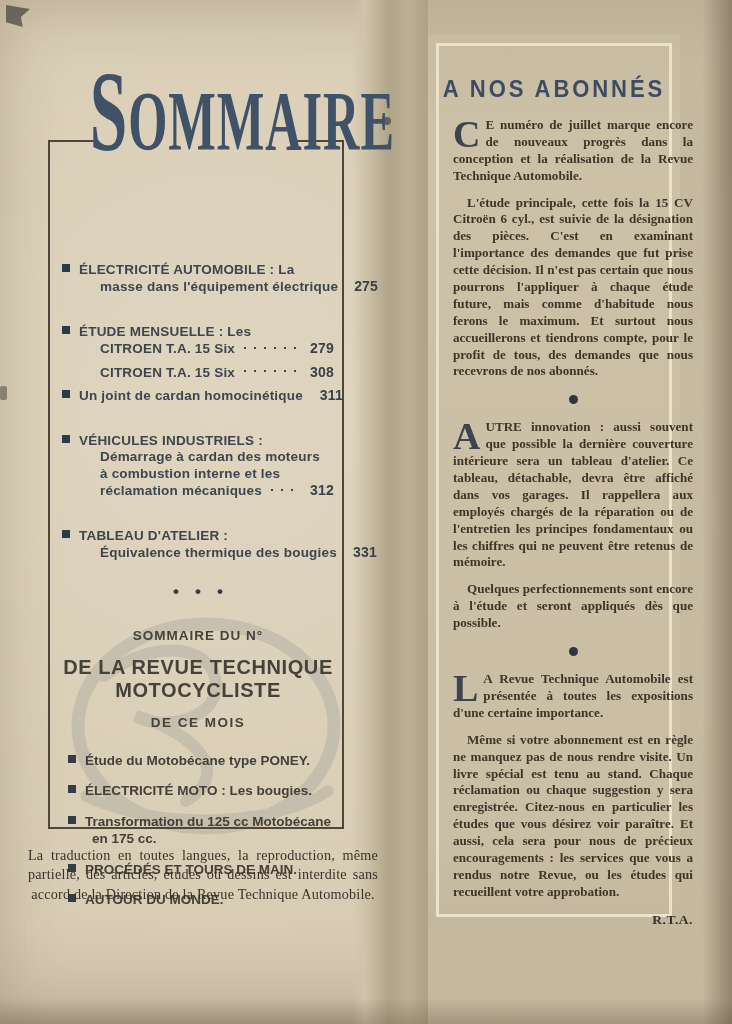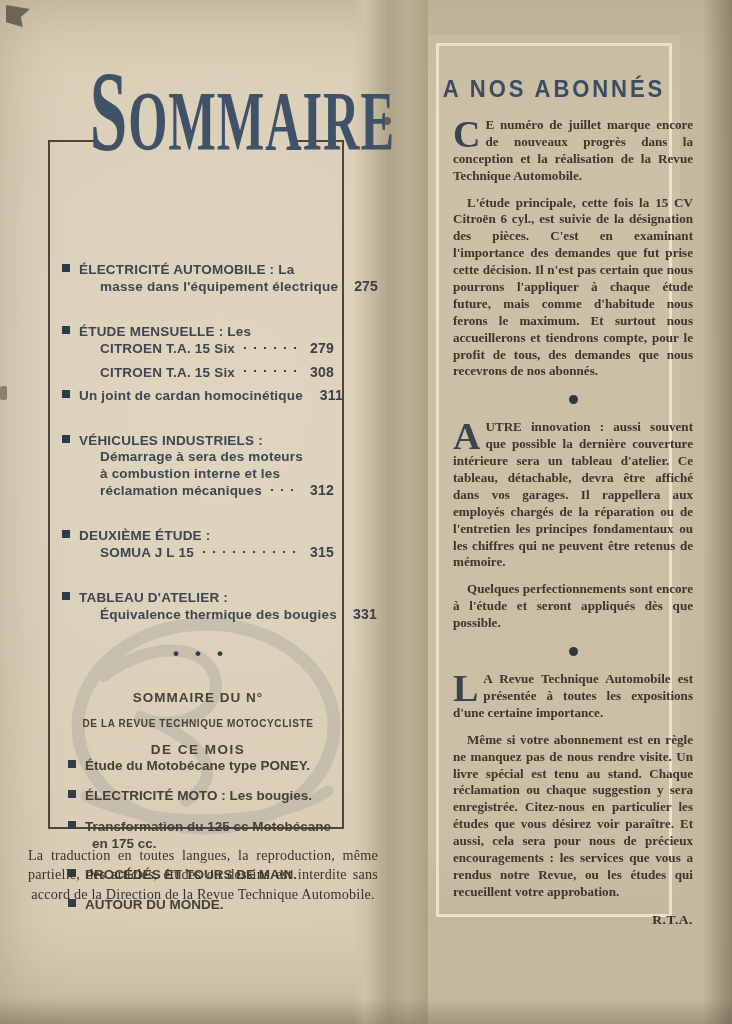--- a/index.html
+++ b/index.html
@@ -49,24 +49,24 @@
   .leader .txt{white-space:nowrap;}
   .fill{flex:1;height:.9em;margin:0 5px;
     background-image:radial-gradient(circle,#4a4336 1.1px,rgba(0,0,0,0) 1.3px);
     background-size:10px 10px;background-position:0 72%;background-repeat:repeat-x;}
   .pg{min-width:30px;text-align:right;font-size:14px;color:#3a4049;}
 
   .dots-sep{margin:20px 0 0;text-align:center;color:#2e3c50;font-size:17px;letter-spacing:16px;font-weight:bold;text-indent:16px;}
 
   .moto-header{margin-top:26px;text-align:center;color:#45423a;font-weight:bold;}
   .mh1{font-size:13.5px;letter-spacing:1px;}
-  .mh2{font-size:10px;letter-spacing:.6px;margin-top:13px;}
+  .mh2{font-size:20px;letter-spacing:.6px;margin-top:13px;}
   .mh3{font-size:13.5px;letter-spacing:1.5px;margin-top:13px;}
 
-  .moto-list{padding-left:6px;}
+  .moto-list{margin-top:22px;padding-left:6px;}
   .moto-item{margin-bottom:13px;color:#434037;font-weight:bold;font-size:13.5px;line-height:1.3;
     padding-left:24px;text-indent:-24px;}
   .moto-item .sq{background:#333c48;}
 
   .watermark{position:absolute;left:66px;top:616px;z-index:0;opacity:.5;}
 
   .footer-note{position:absolute;left:28px;top:846px;width:350px;z-index:2;
     font-family:"Liberation Serif",serif;font-weight:normal;font-size:14.2px;line-height:1.36;
     color:#3a322a;text-align:justify;text-align-last:center;letter-spacing:.2px;}
 
@@ -141,37 +141,29 @@
     <div class="toc-item">
       <div class="leader">
           <span class="txt"><span class="sq"></span><span>Un joint de cardan homocinétique</span></span>
           <span class="fill"></span>
           <span class="pg">311</span>
         </div>
     </div>
 
     <div class="toc-item">
       <div class="toc-l1"><span class="sq"></span><span>VÉHICULES INDUSTRIELS :</span></div>
-      <div class="toc-sub">Démarrage à sera des moteurs</div>
+      <div class="toc-sub">Démarrage à cardan des moteurs</div>
       <div class="toc-sub">à combustion interne et les</div>
       <div class="toc-sub leader">
           <span class="txt">réclamation mécaniques</span>
           <span class="fill"></span>
           <span class="pg">312</span>
         </div>
     </div>
 
-    <div class="toc-item">
-      <div class="toc-l1"><span class="sq"></span><span>DEUXIÈME ÉTUDE :</span></div>
-      <div class="toc-sub leader">
-          <span class="txt">SOMUA J L 15</span>
-          <span class="fill"></span>
-          <span class="pg">315</span>
-        </div>
-    </div>
 
     <div class="toc-item">
       <div class="toc-l1"><span class="sq"></span><span>TABLEAU D'ATELIER :</span></div>
       <div class="toc-sub leader">
           <span class="txt">Équivalence thermique des bougies</span>
           <span class="fill"></span>
           <span class="pg">331</span>
         </div>
     </div>
 

